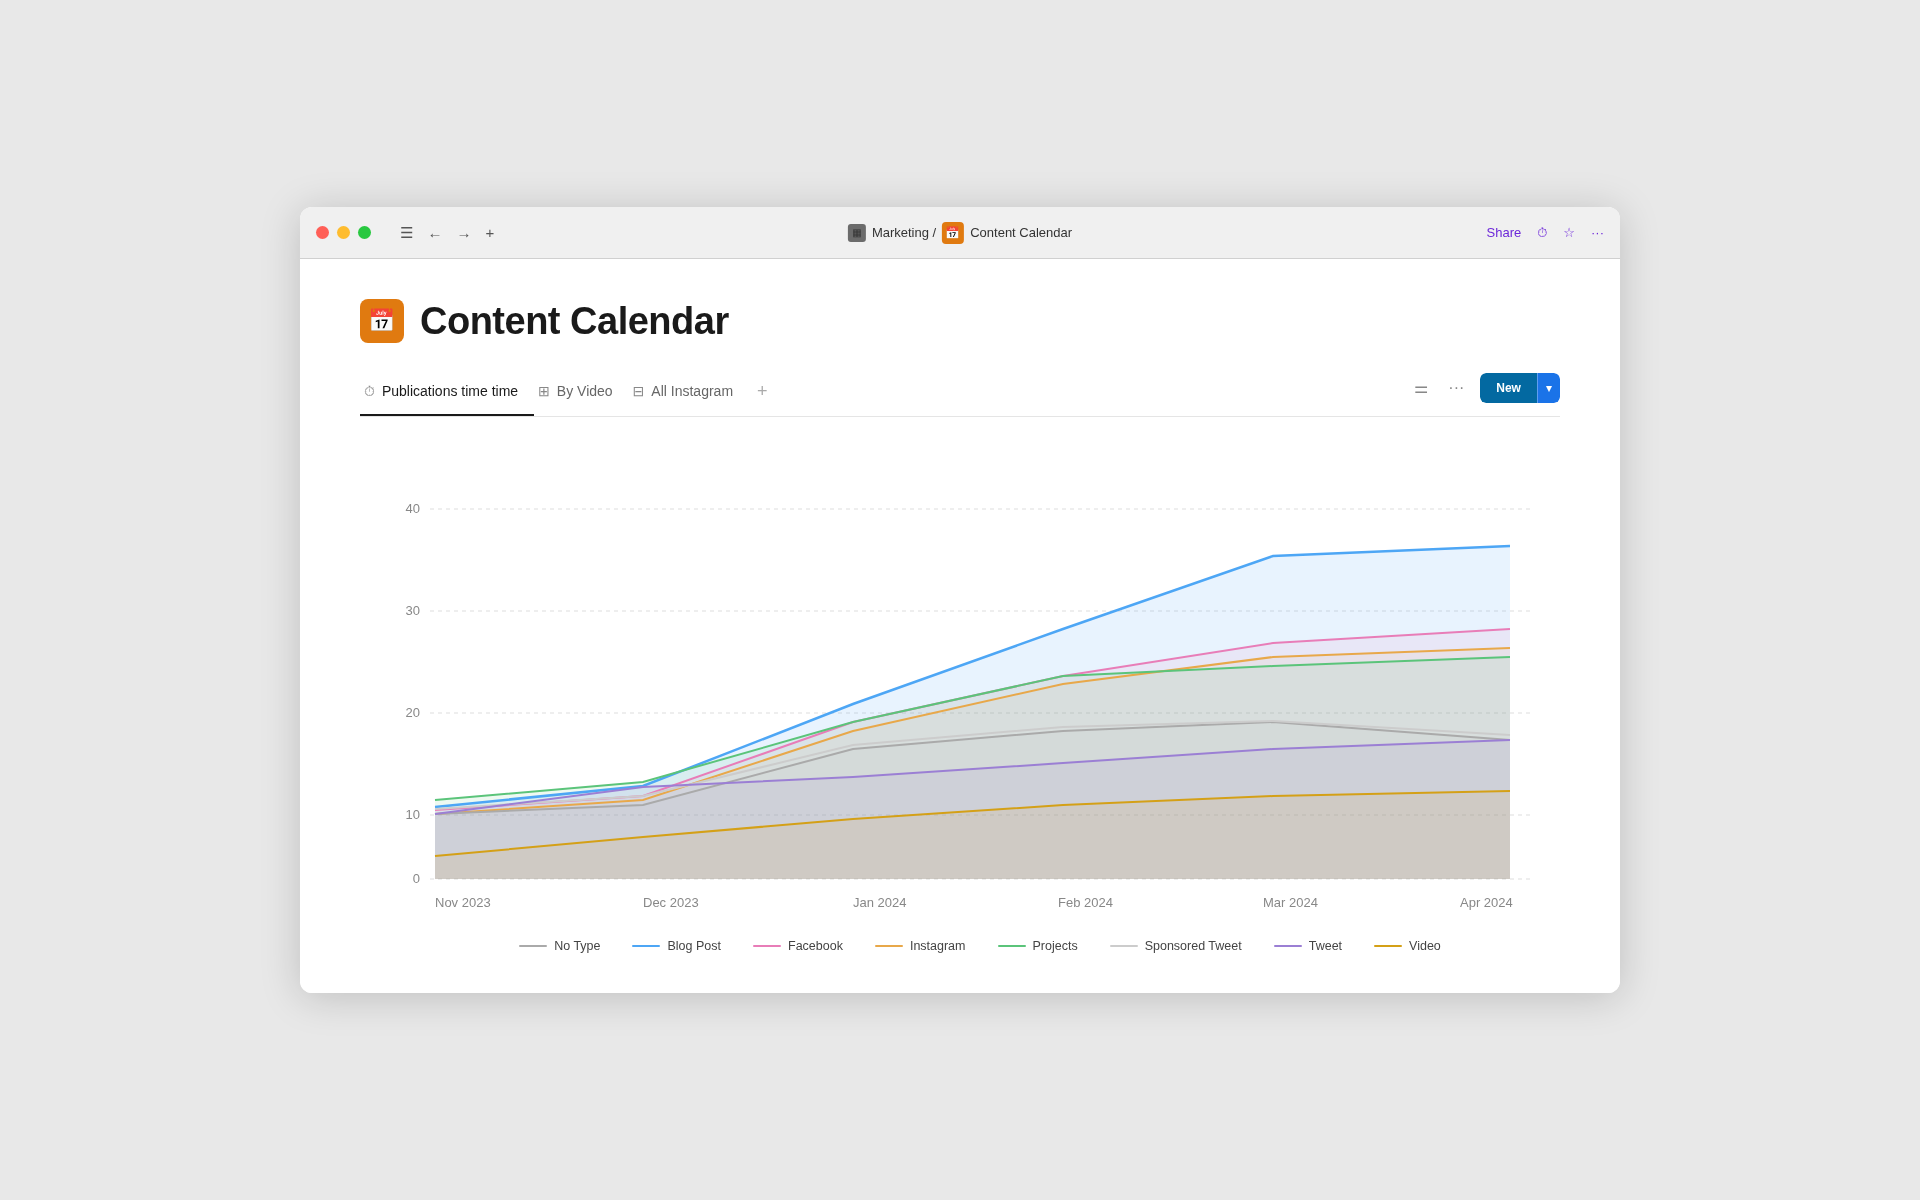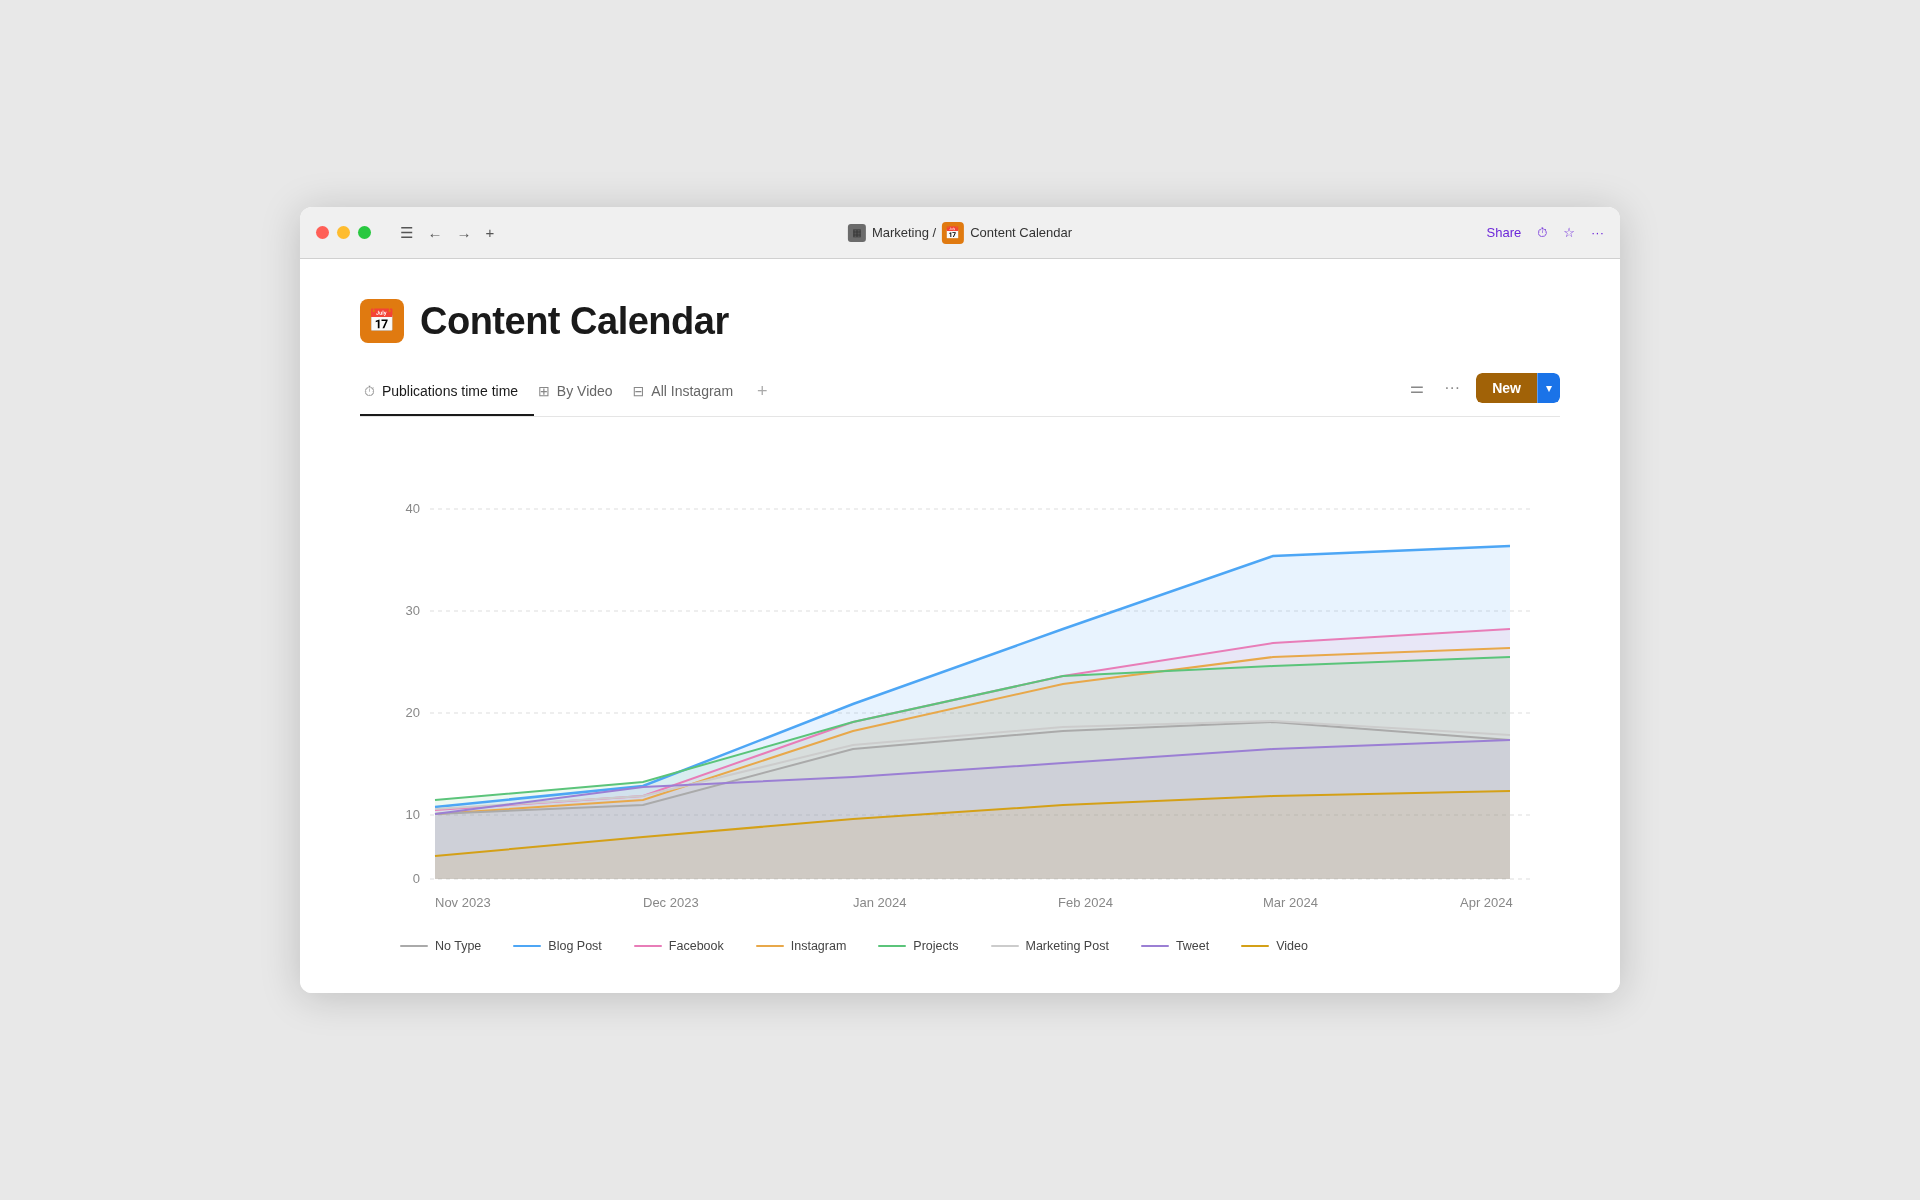--- a/index.html
+++ b/index.html
@@ -167,26 +167,26 @@
     }
     .tabs-actions .icon-btn {
       background: none;
       border: none;
       cursor: pointer;
       font-size: 16px;
       color: #888;
       padding: 4px;
     }
     .new-btn {
-      background: #a16207;
+      background: #0369a1;
       color: white;
       border: none;
       border-radius: 6px;
       padding: 0 16px;
-      font-size: 14px;
+      font-size: 12px;
       font-weight: 600;
       cursor: pointer;
       display: flex;
       align-items: center;
       gap: 6px;
     }
     .new-btn-caret {
       background: #1a73e8;
       border: none;
       border-left: 1px solid rgba(255,255,255,0.3);
@@ -212,21 +212,21 @@
     .chart-svg-wrapper {
       width: 100%;
       text-decoration: underline;
     }
     .legend {
       display: flex;
       flex-wrap: wrap;
       gap: 8px 32px;
       margin-top: 16px;
       padding-left: 40px;
-      justify-content: flex-start;
+      justify-content: center;
     }
     .legend-item {
       display: flex;
       align-items: center;
       gap: 7px;
       font-size: 12.5px;
       color: #444;
     }
     .legend-line {
       width: 28px;
@@ -367,21 +367,21 @@
         <div class="legend-item">
           <div class="legend-line" style="background:#e8a84a;"></div>
           <span>Instagram</span>
         </div>
         <div class="legend-item">
           <div class="legend-line" style="background:#5bc47a;"></div>
           <span>Projects</span>
         </div>
         <div class="legend-item">
           <div class="legend-line" style="background:#cccccc;"></div>
-          <span>Marketing Post</span>
+          <span>Sponsored Tweet</span>
         </div>
         <div class="legend-item">
           <div class="legend-line" style="background:#9b7fd4;"></div>
           <span>Tweet</span>
         </div>
         <div class="legend-item">
           <div class="legend-line" style="background:#d4a017;"></div>
           <span>Video</span>
         </div>
       </div>

